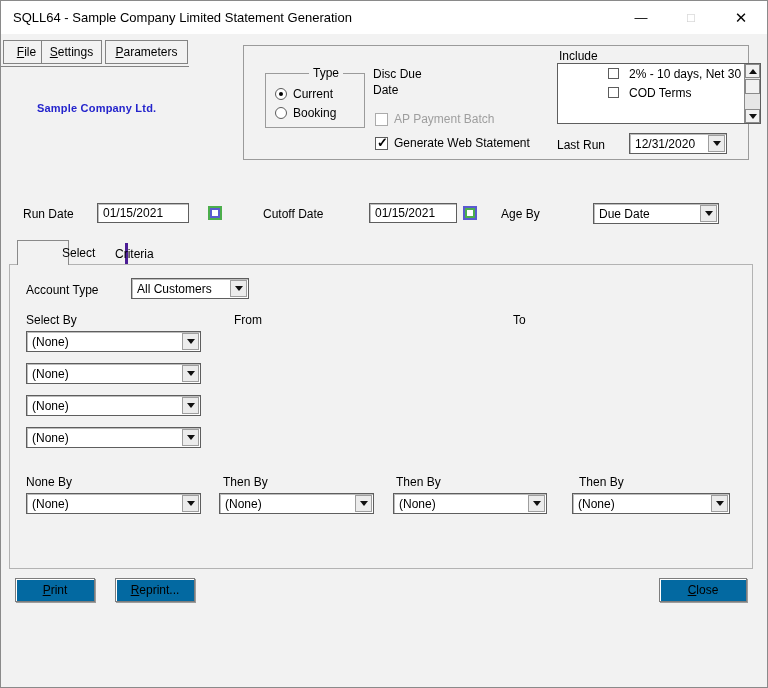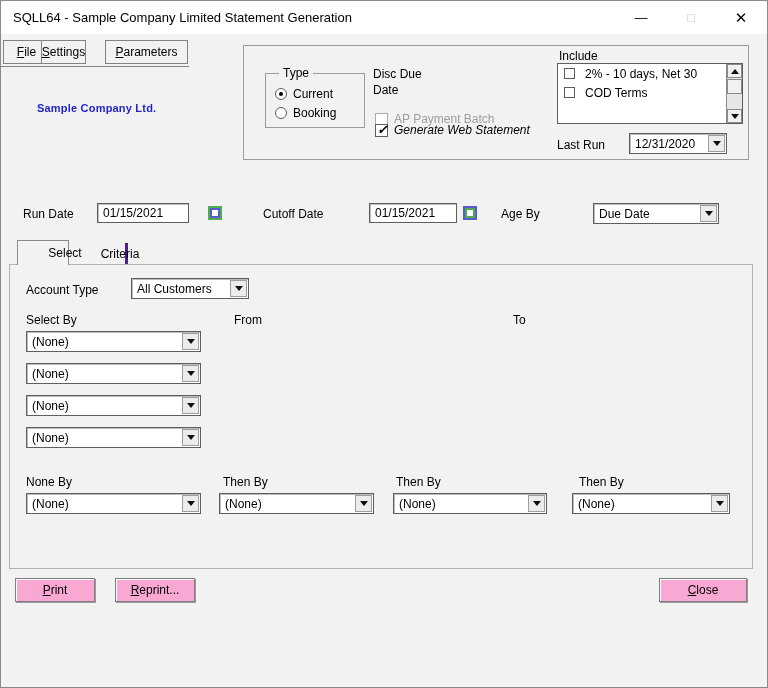--- a/index.html
+++ b/index.html
@@ -16,21 +16,21 @@
   .btn-close { right:6px; font-size:15px; }
 
   
   .menu-btn { position:absolute; top:39px; height:24px; border:1px solid #838383; background:var(--dialog_bg,#f2f2f2); display:flex; align-items:center; justify-content:center; }
   .menu-line { position:absolute; left:0; top:65px; width:188px; height:1px; background:#838383; }
 
   .company { position:absolute; left:36px; top:101px; font-size:11px; font-weight:bold; color:var(--company_blue,#2424cc); letter-spacing:.2px; }
 
   
   .groupbox { position:absolute; border:1px solid #9b9b9b; }
-  .box-label { position:absolute; background:var(--dialog_bg,#f2f2f2); padding:0 4px; }
+  .box-label { position:absolute; background:var(--dialog_bg,#f2f2f2); padding:0 4px;margin-left:30px; }
 
   .lbl { position:absolute; white-space:nowrap; }
   .lbl.disabled { color:var(--disabled_text,#9e9e9e); }
 
   
   .ctl-row { position:absolute; display:flex; align-items:center; gap:6px; white-space:nowrap; }
   .radio { width:12px; height:12px; border:1px solid #5c5c5c; border-radius:50%; background:#fff; position:relative; flex:none; }
   .radio.checked::after { content:""; position:absolute; left:3px; top:3px; width:4px; height:4px; border-radius:50%; background:#000; }
   .checkbox { width:13px; height:13px; border:1px solid #5c5c5c; background:#fff; position:relative; flex:none; }
   .checkbox.disabled { border-color:#ababab; }
@@ -58,27 +58,27 @@
   .listbox { position:absolute; background:#fff; border:1px solid #5e5e5e; }
   .lb-item { display:flex; align-items:center; gap:10px; height:19px; padding-left:6px; }
   .lb-item .checkbox { width:11px; height:11px; }
   .lb-scroll { position:absolute; top:0; right:0; bottom:0; width:16px; background:#e6e6e6; border-left:1px solid #8a8a8a; }
   .lb-sbtn { position:absolute; left:0; right:0; height:14px; background:#f1f1f1; border:1px solid #8a8a8a; display:flex; align-items:center; justify-content:center; }
   .lb-up { top:0; }
   .lb-thumb { position:absolute; left:0; right:0; top:15px; height:15px; background:#f1f1f1; border:1px solid #8a8a8a; }
   .lb-down { bottom:0; }
 
   
-  .tab { position:absolute; display:flex; align-items:center; justify-content:center;padding-left:44px; }
+  .tab { position:absolute; display:flex; align-items:center; justify-content:flex-start;padding-left:44px; }
   .tab.active { left:16px; top:239px; width:52px; height:25px; background:var(--dialog_bg,#f2f2f2); border:1px solid #8a8a8a; border-bottom:none; z-index:3; }
   .tab.inactive { left:70px; top:242px; width:57px; height:21px; border-right:3px solid #4c1d95; }
   .panel { position:absolute; left:8px; top:263px; width:744px; height:305px; border:1px solid #b3b3b3; background:var(--dialog_bg,#f2f2f2); }
 
   
-  .pushbtn { position:absolute; height:24px; background:#f9a8d4; border:1px solid #7d7d7d; box-shadow:1px 1px 0 #9c9c9c, inset 1px 1px 0 #fff; display:flex; align-items:center; justify-content:center; font-size:12px; cursor:default; }
+  .pushbtn { position:absolute; height:24px; background:#0369a1; border:1px solid #7d7d7d; box-shadow:1px 1px 0 #9c9c9c, inset 1px 1px 0 #fff; display:flex; align-items:center; justify-content:center; font-size:12px; cursor:default; }
 </style>
 </head>
 <body>
 
 <div class="window">
 
   <div class="titlebar">
     <span class="title-text">SQLL64 - Sample Company Limited Statement Generation</span>
     <span class="win-btn btn-min">
         <span>—</span>
@@ -87,21 +87,21 @@
         <span>□</span>
       </span>
     <span class="win-btn btn-close">
         <span>✕</span>
       </span>
   </div>
 
   <div class="menu-btn" style="left:2px;width:47px;">
       <span><u>F</u>ile</span>
     </div>
-  <div class="menu-btn" style="left:40px;width:45px;">
+  <div class="menu-btn" style="left:40px;width:61px;">
       <span><u>S</u>ettings</span>
     </div>
   <div class="menu-btn" style="left:104px;width:83px;">
       <span><u>P</u>arameters</span>
     </div>
   <div class="menu-line"></div>
 
   <div class="company">Sample Company Ltd.</div>
 
   <div class="groupbox" style="left:242px;top:44px;width:506px;height:115px;"></div>
@@ -118,27 +118,27 @@
   </div>
 
   <span class="lbl" style="left:372px;top:66px;">Disc Due</span>
   <span class="lbl" style="left:372px;top:82px;text-align:right;">Date</span>
 
   <div class="ctl-row" style="left:374px;top:111px;">
     <span class="checkbox disabled"></span>
     <span class="lbl disabled" style="position:static;">AP Payment Batch</span>
   </div>
 
-  <div class="ctl-row" style="left:374px;top:122px;font-style:italic;">
+  <div class="ctl-row" style="left:374px;top:135px;">
     <span class="checkbox checked"></span>
     <span>Generate Web Statement</span>
   </div>
 
   <span class="lbl" style="left:558px;top:48px;">Include</span>
-  <div class="listbox" style="left:556px;top:62px;width:186px;height:61px;">
+  <div class="listbox" style="left:556px;top:62px;width:204px;height:61px;padding-left:44px;">
     <div style="padding-right:17px;">
       <div class="lb-item">
         <span class="checkbox"></span>
         <span>2% - 10 days, Net 30</span>
       </div>
       <div class="lb-item">
         <span class="checkbox"></span>
         <span>COD Terms</span>
       </div>
     </div>

